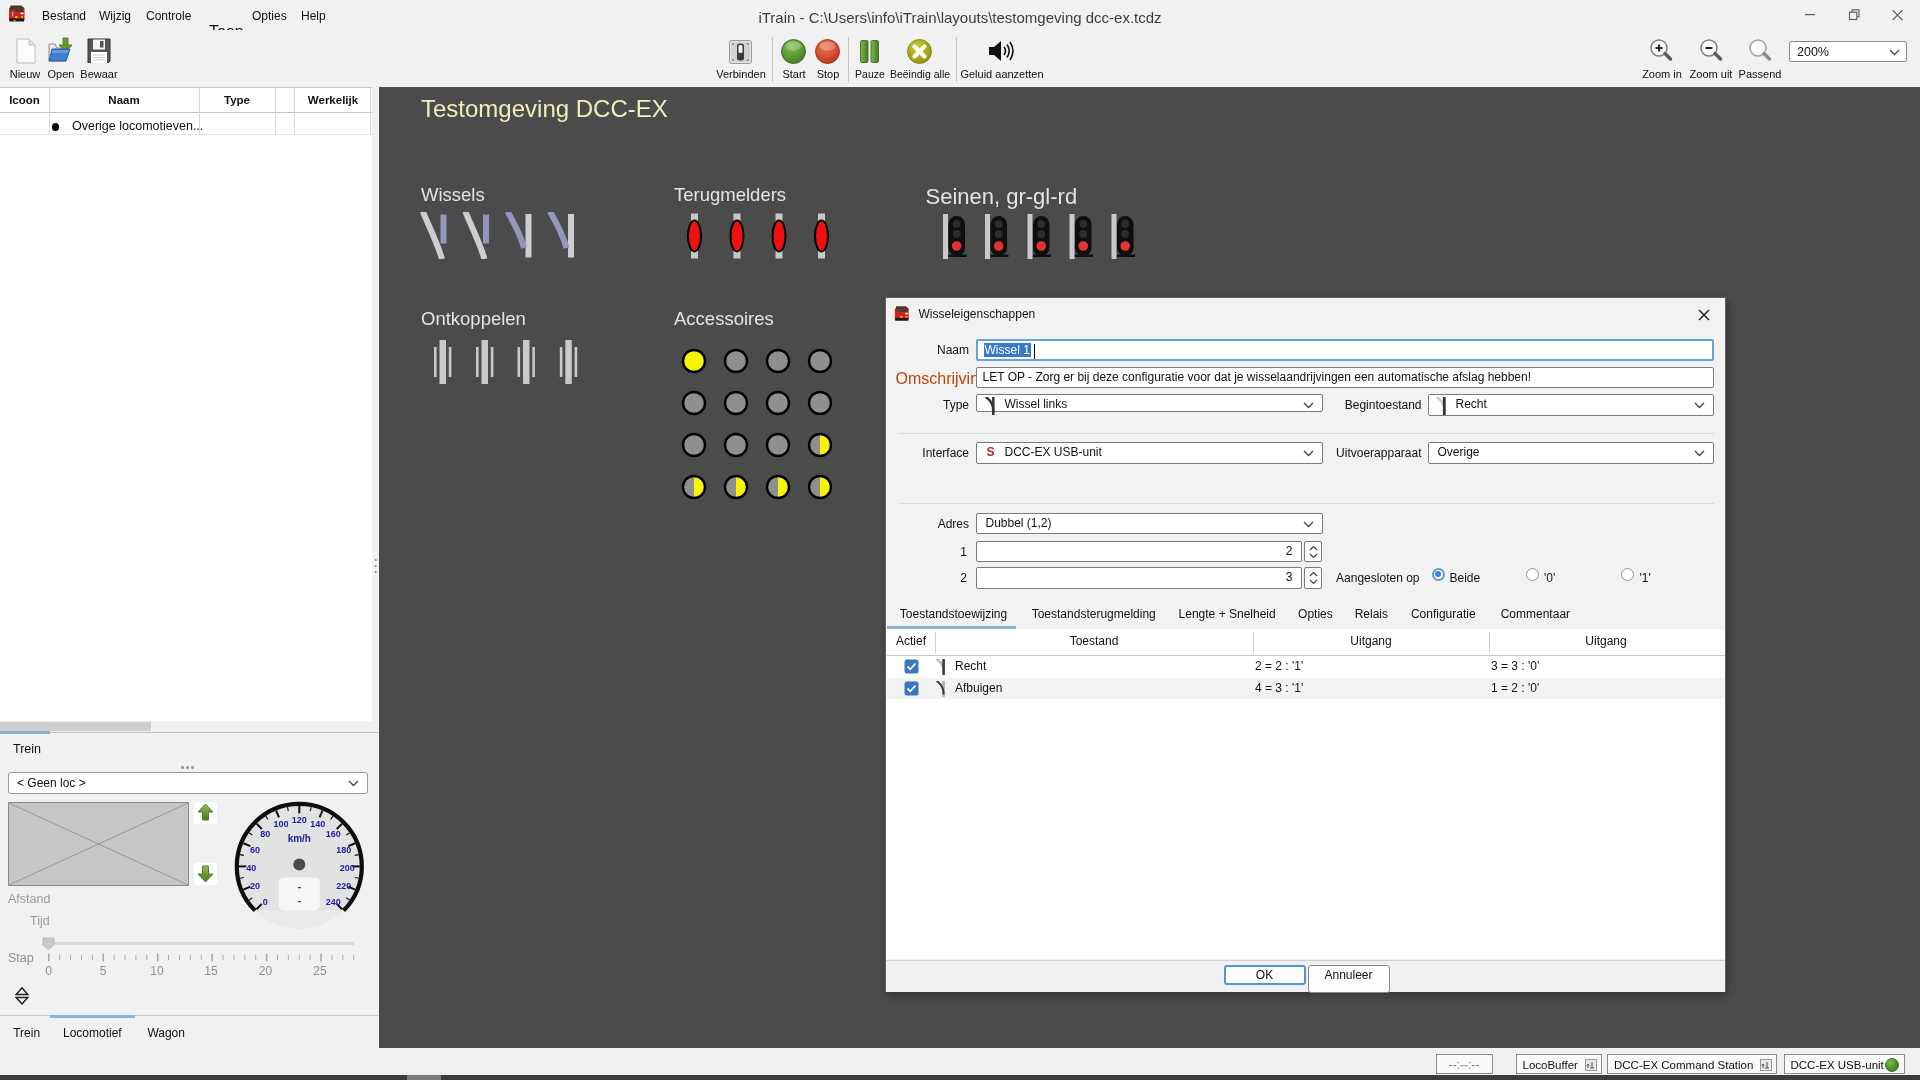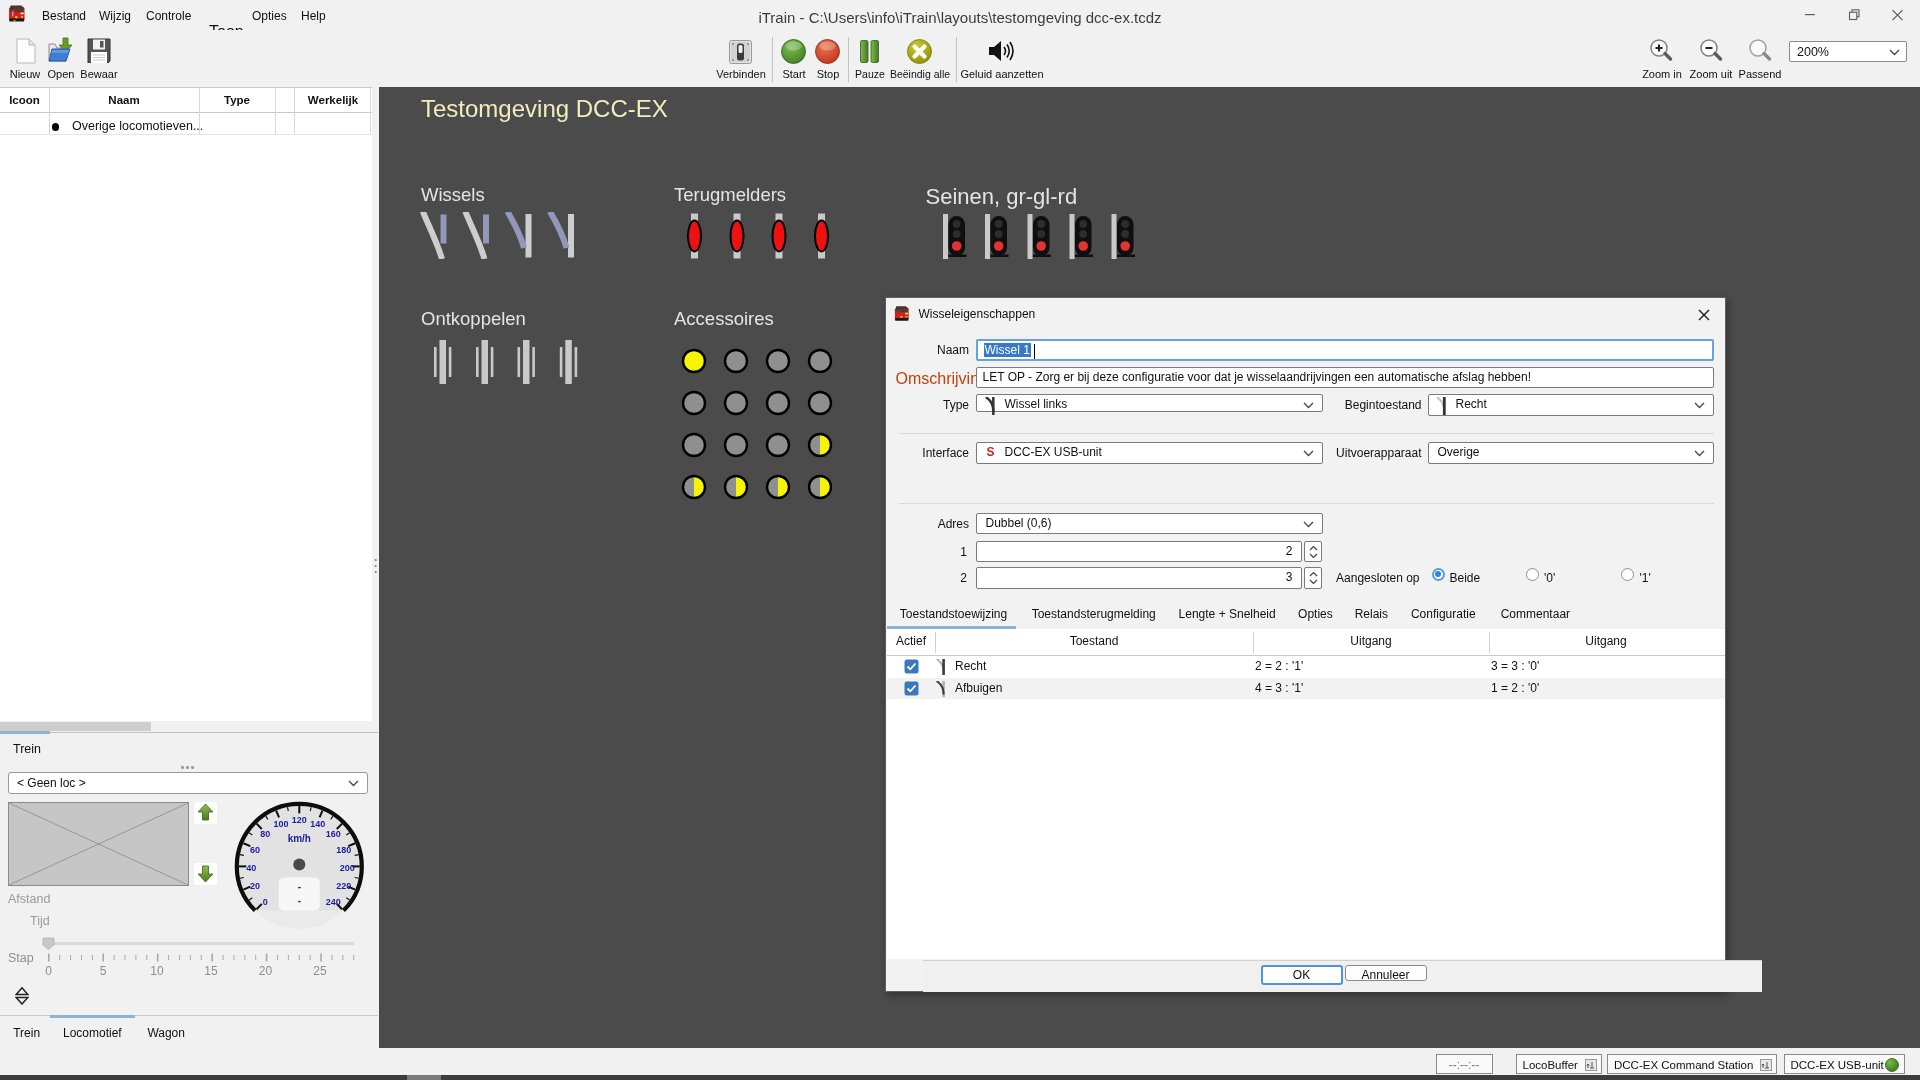--- a/index.html
+++ b/index.html
@@ -520,21 +520,21 @@
 
   <div class="abs" style="left:542px;top:144.8px;width:286px;height:21.5px;background:#fff;border:1px solid #7a7a7a;border-radius:2px;">
     <span class="lbl" style="left:9px;top:2px;font-size:12px;color:#111;">Overige</span>
     <svg class="abs" style="right:8px;top:7px" width="11" height="7" viewBox="0 0 11 7">
         <path d="M1 1 l4.5 4.5 L10 1" fill="none" stroke="#444" stroke-width="1.3"></path>
       </svg>
   </div>
   <div class="abs" style="left:13px;top:205.5px;width:815px;height:1px;background:#d9d9d9;"></div>
 
   <div class="abs" style="left:90px;top:215.4px;width:347px;height:21.5px;background:#fff;border:1px solid #7a7a7a;border-radius:2px;">
-    <span class="lbl" style="left:9px;top:2px;font-size:12px;color:#111;">Dubbel (0,6)</span>
+    <span class="lbl" style="left:9px;top:2px;font-size:12px;color:#111;">Dubbel (1,2)</span>
     <svg class="abs" style="right:8px;top:7px" width="11" height="7" viewBox="0 0 11 7">
         <path d="M1 1 l4.5 4.5 L10 1" fill="none" stroke="#444" stroke-width="1.3"></path>
       </svg>
   </div>
 
   <div class="abs" style="left:90px;top:243.3px;width:326px;height:21.5px;background:#fff;border:1px solid #7a7a7a;border-radius:2px;">
     <span class="lbl" style="right:8px;top:2px;font-size:12px;color:#111;">2</span>
   </div>
   <div class="abs" style="left:418.7px;top:243.3px;width:18.2px;height:21.5px;background:#fff;border:1px solid #7a7a7a;border-radius:2px;">
     <svg class="abs" style="left:3.5px;top:3px" width="9" height="14" viewBox="0 0 9 14">
@@ -601,21 +601,21 @@
       <svg class="abs" style="left:48px;top:3px" width="11" height="16" viewBox="0 0 11 16">
           <path d="M8.6,0 V16" stroke="#b0b0b0" stroke-width="2.6" fill="none"></path>
           <path d="M1.6,0 A15.6,15.6 0 0 1 8.6,13.5" stroke="#3c3c3c" stroke-width="2" fill="none"></path>
         </svg>
       <span class="lbl" style="left:68px;top:3px;font-size:12px;color:#111;">Afbuigen</span>
       <span class="lbl" style="left:368px;top:3px;font-size:12px;color:#111;">4 = 3 : '1'</span>
       <span class="lbl" style="left:604px;top:3px;font-size:12px;color:#111;">1 = 2 : '0'</span>
     </div>
   </div>
 
-  <div class="abs" style="left:0;top:662px;width:839.5px;height:32.5px;background:#f0f0f0;border-top:1px solid #d0d0d0;margin-left:37px;">
+  <div class="abs" style="left:0;top:662px;width:839.5px;height:32.5px;background:#f0f0f0;border-top:1px solid #d0d0d0;">
     <div class="abs" style="left:338px;top:4.2px;width:82px;height:20px;background:#fdfdfd;border:2px solid #4f96d8;border-radius:3px;text-align:center;box-sizing:border-box;">
       <span class="lbl" style="left:50%;top:1.5px;transform:translateX(-50%);font-size:12px;color:#111;">OK</span>
     </div>
-    <div class="abs" style="left:422px;top:4.2px;width:82px;height:16px;background:#fdfdfd;border:1px solid #8a8a8a;border-radius:3px;text-align:left;box-sizing:border-box;">
+    <div class="abs" style="left:422px;top:4.2px;width:82px;height:28px;background:#fdfdfd;border:1px solid #8a8a8a;border-radius:3px;text-align:left;box-sizing:border-box;">
       <span class="lbl" style="left:50%;top:2.5px;transform:translateX(-50%);font-size:12px;color:#111;">Annuleer</span>
     </div>
   </div>
 </div>
 
 </body></html>

